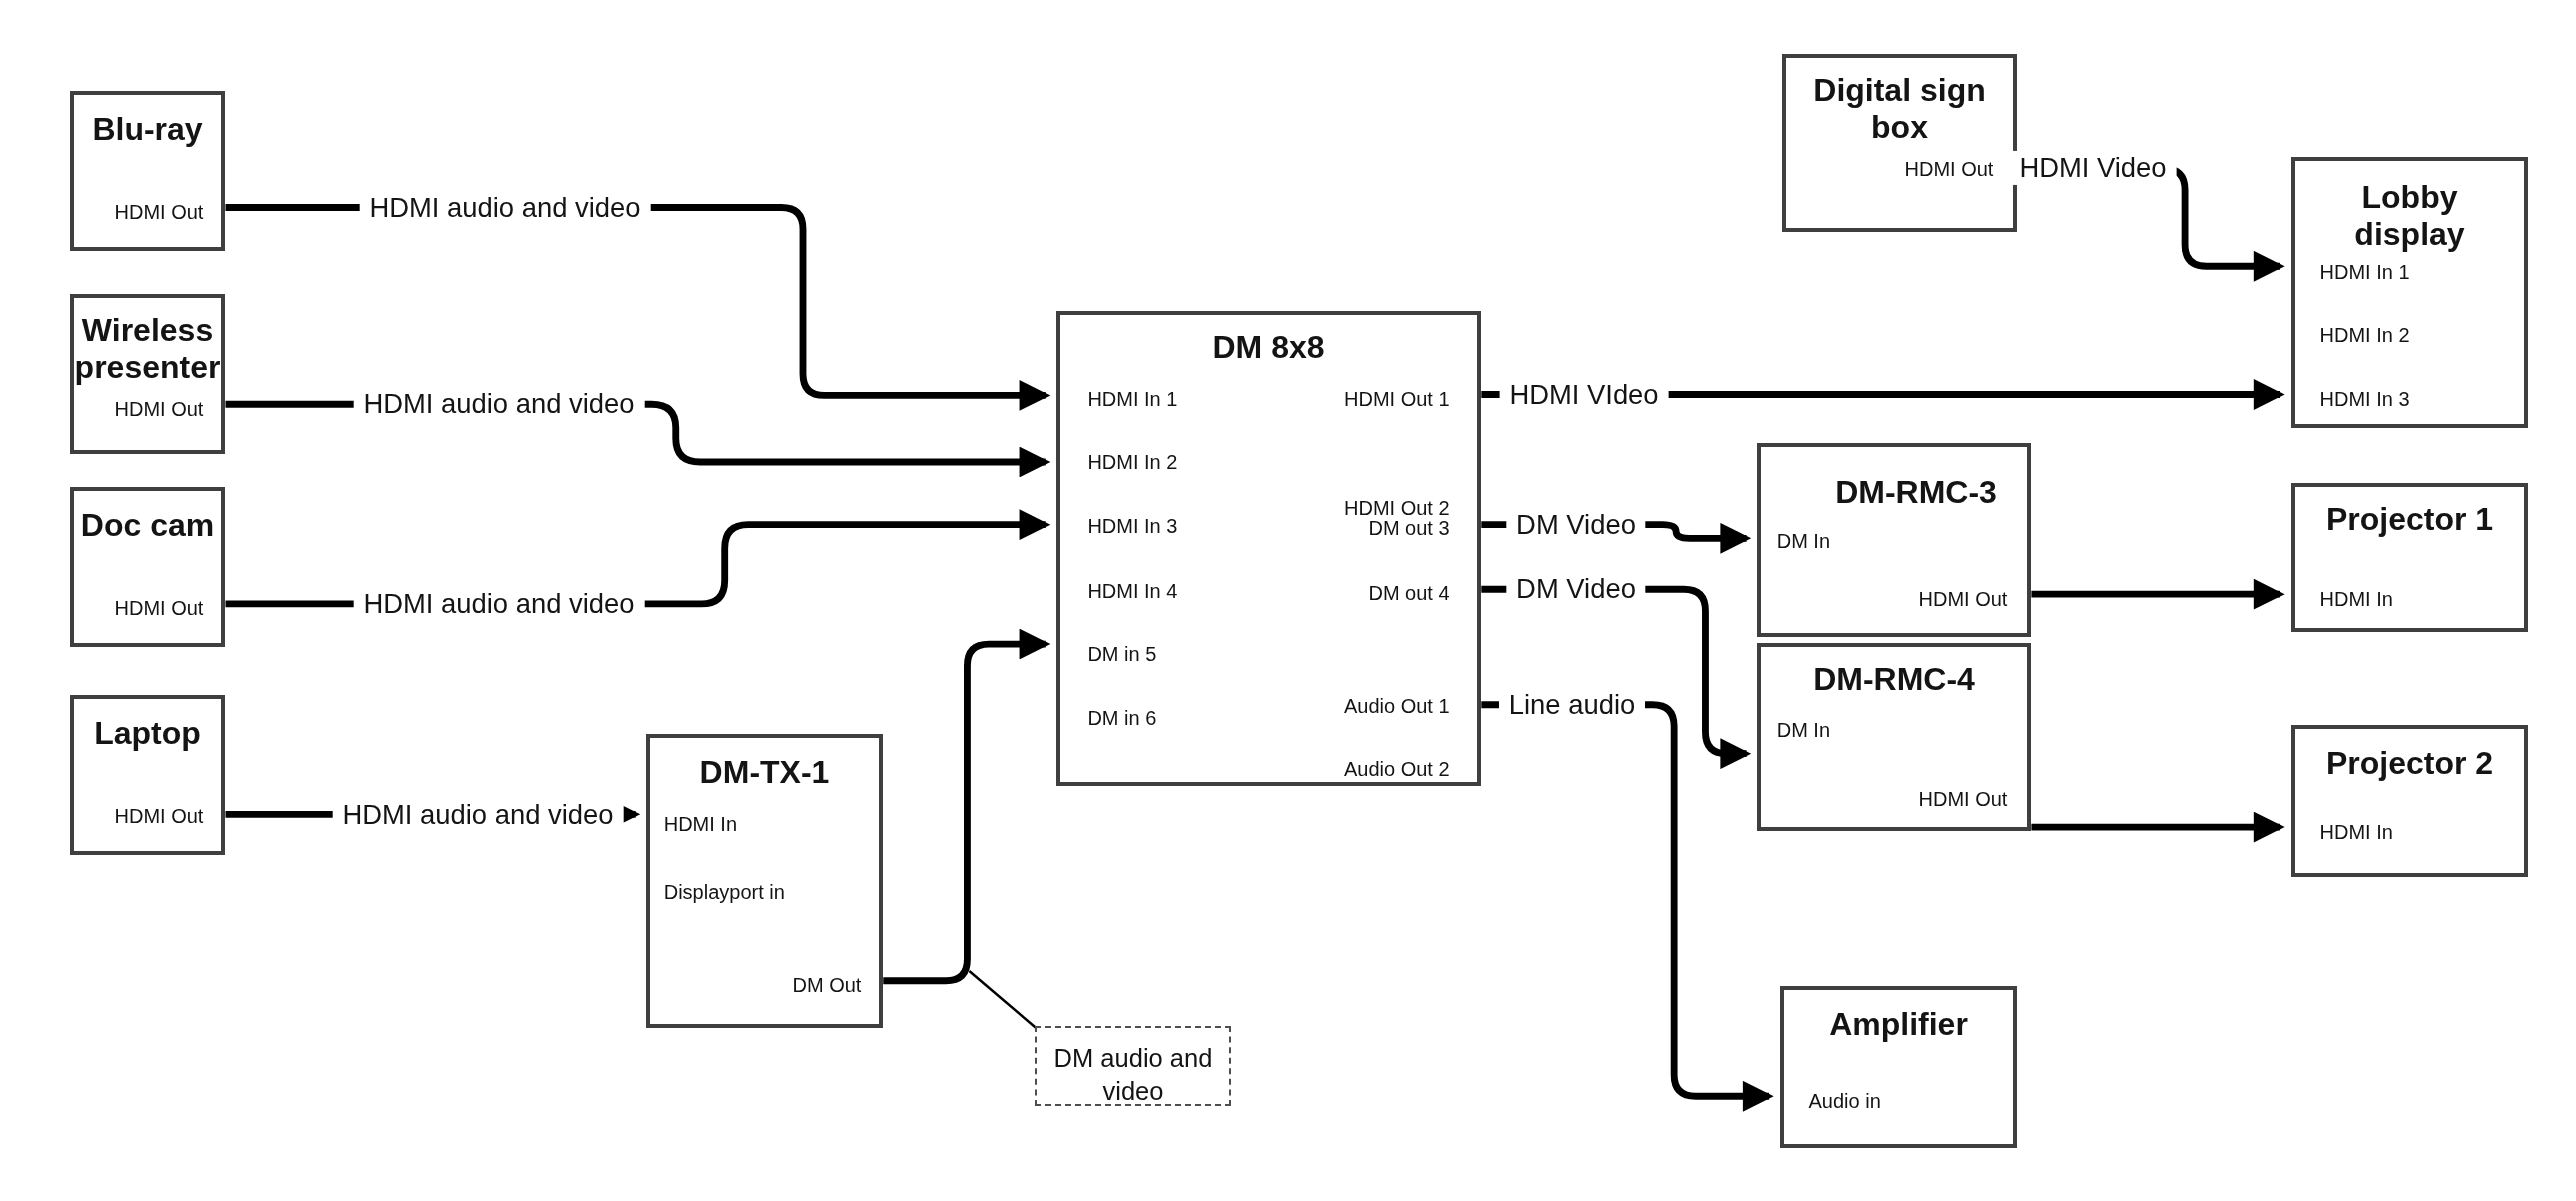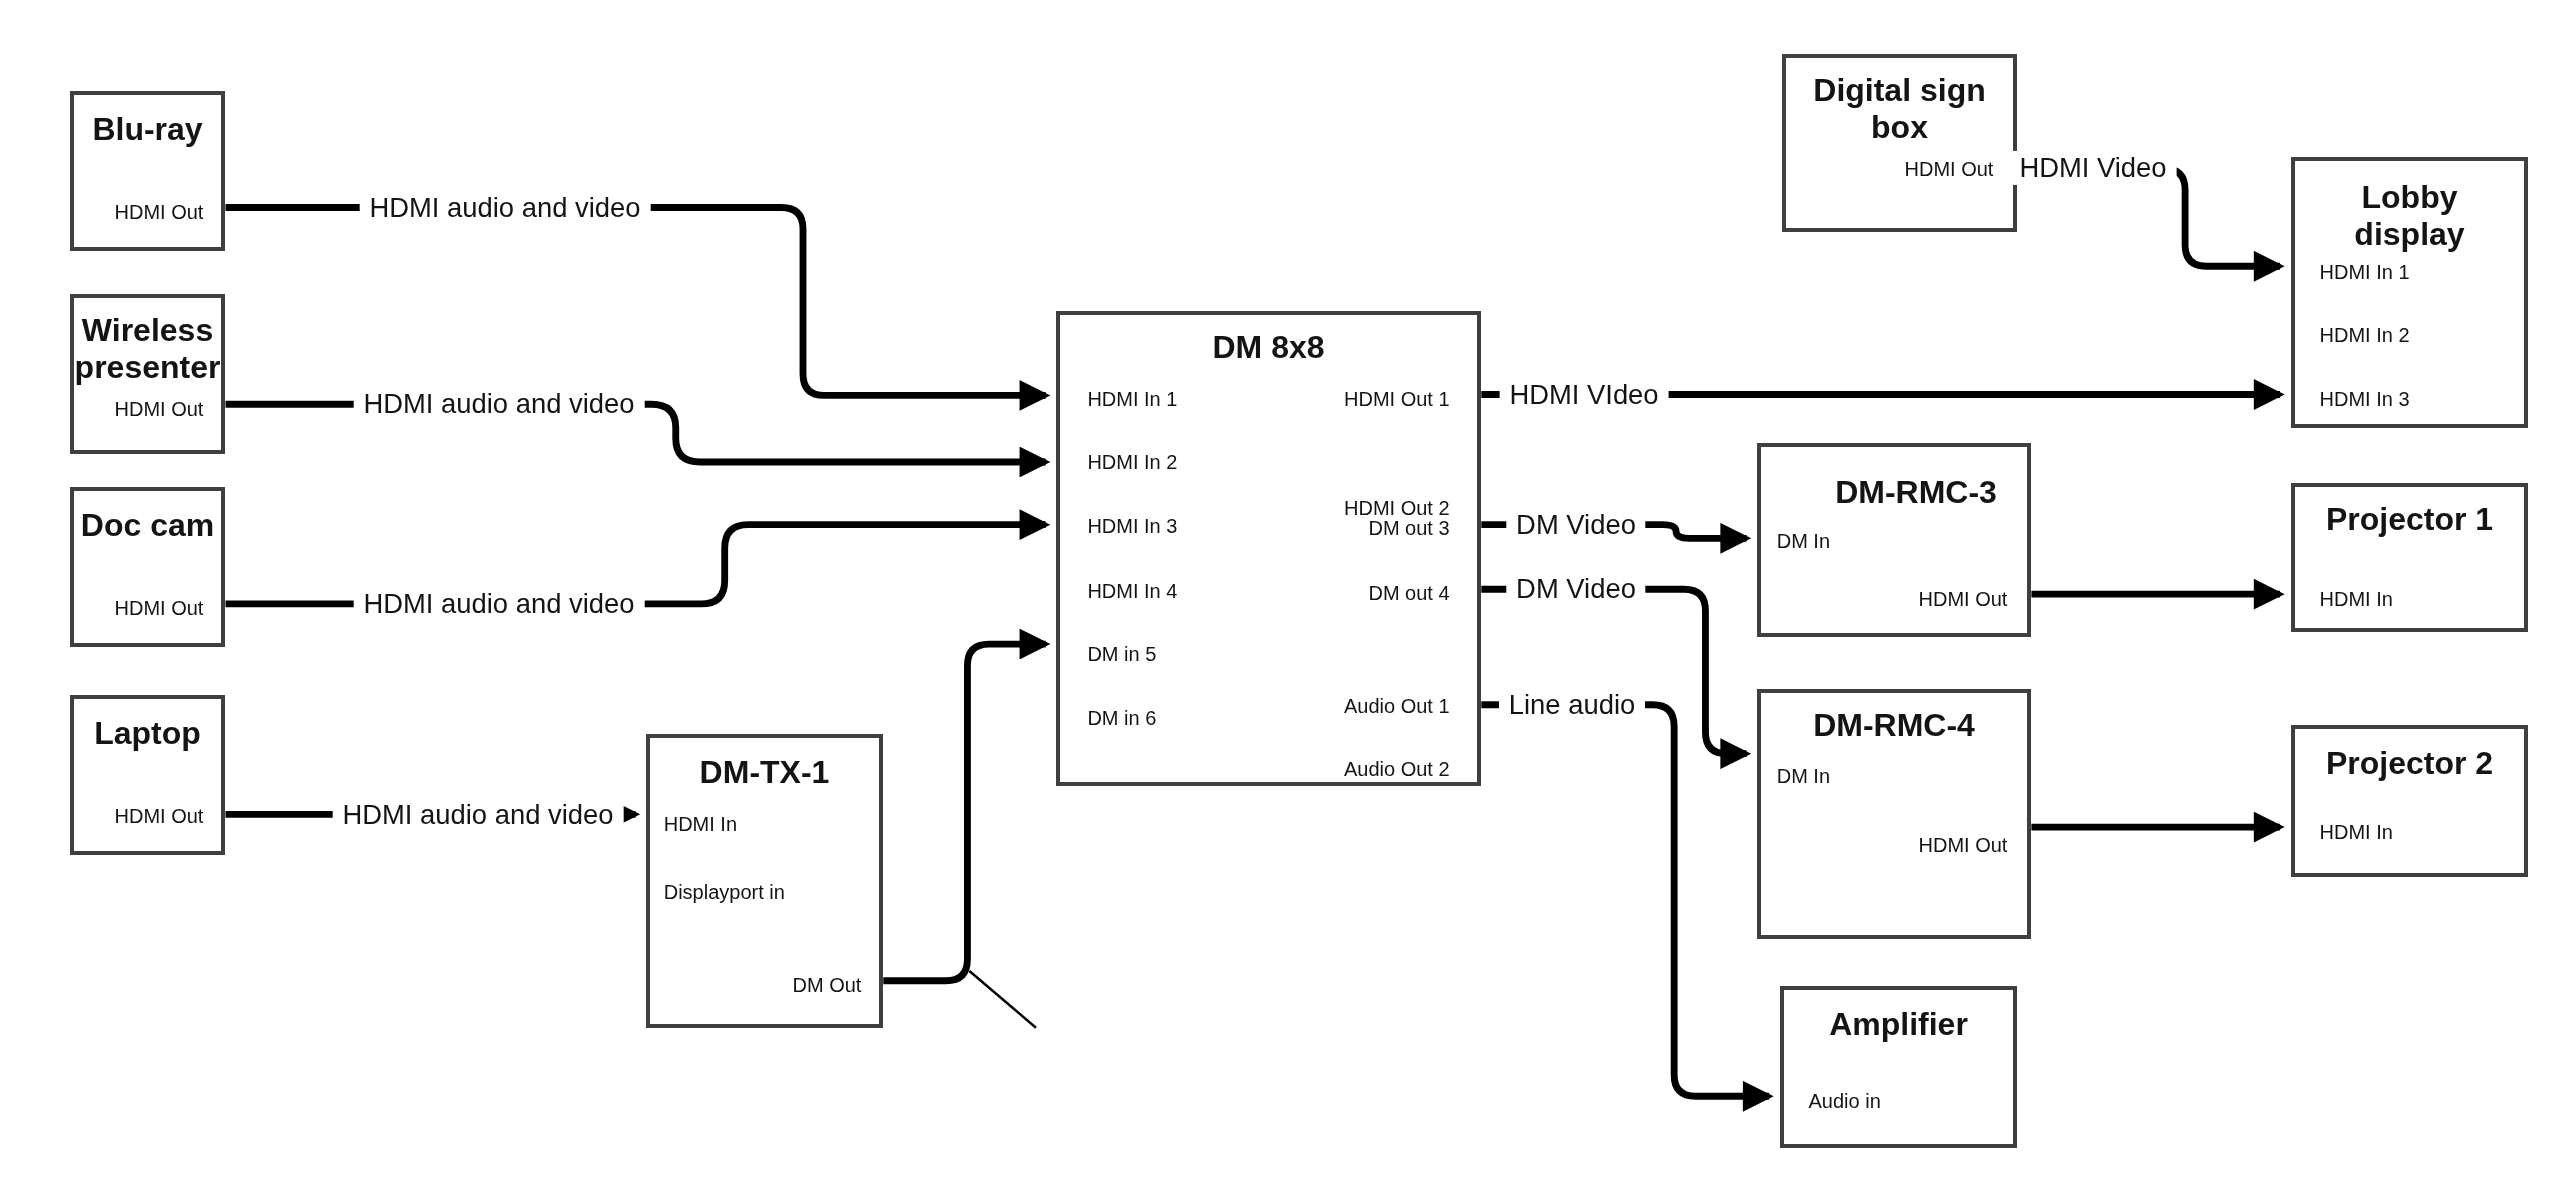--- a/index.html
+++ b/index.html
@@ -150,21 +150,21 @@
     <div class="node-title" style="top:27px;padding-left:44px;">DM-RMC-3</div>
     <div class="port" style="left:15.7px; top:94px;">DM In</div>
     <div class="port right" style="right:19.6px; top:152px;">HDMI Out</div>
   </div>
 
   <div class="node" style="left:2291px; top:483px; width:237px; height:149px;">
     <div class="node-title" style="top:13.7px;">Projector 1</div>
     <div class="port" style="left:24.5px; top:112px;">HDMI In</div>
   </div>
 
-  <div class="node" style="left:1757px; top:689px; width:274px; height:250px;">
+  <div class="node" style="left:1757px; top:643px; width:274px; height:188px;">
     <div class="node-title" style="top:13.7px;">DM-RMC-4</div>
     <div class="port" style="left:15.7px; top:83px;">DM In</div>
     <div class="port right" style="right:19.6px; top:152px;">HDMI Out</div>
   </div>
 
   <div class="node" style="left:2291px; top:725px; width:237px; height:152px;">
     <div class="node-title" style="top:15.7px;">Projector 2</div>
     <div class="port" style="left:24.5px; top:103px;">HDMI In</div>
   </div>
 
@@ -176,15 +176,16 @@
   <div class="wire-label" style="left:505px; top:208px;">HDMI audio and video</div>
   <div class="wire-label" style="left:499px; top:404px;">HDMI audio and video</div>
   <div class="wire-label" style="left:499px; top:604px;">HDMI audio and video</div>
   <div class="wire-label" style="left:478px; top:815px;">HDMI audio and video</div>
   <div class="wire-label" style="left:1584px; top:395px;">HDMI VIdeo</div>
   <div class="wire-label" style="left:1576px; top:525px;">DM Video</div>
   <div class="wire-label" style="left:1576px; top:589px;">DM Video</div>
   <div class="wire-label" style="left:1572px; top:705px;">Line audio</div>
   <div class="wire-label" style="left:2093px; top:168px;">HDMI Video</div>
 
+  <div class="callout" style="left:1035px; top:1026px; width:196px; height:80px;">DM audio and video</div>
 
 </div>
 
 
 </body></html>

